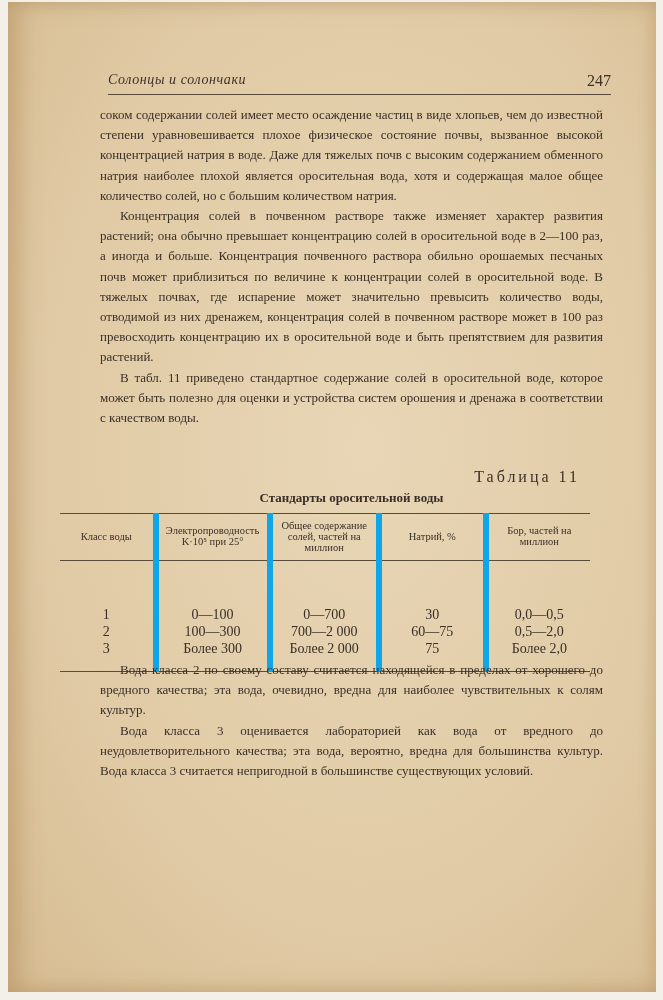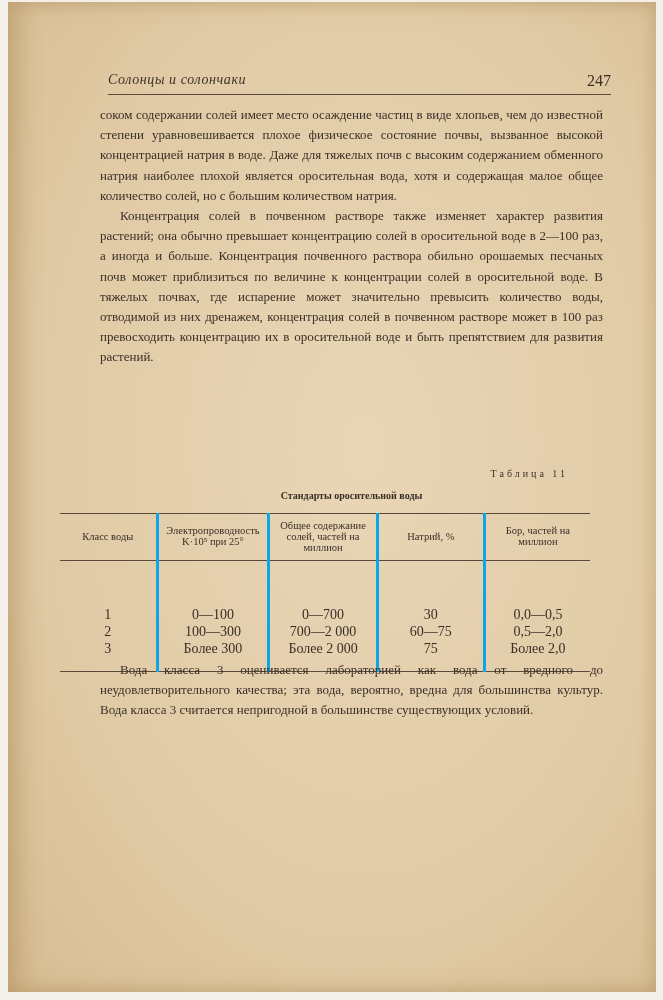--- a/index.html
+++ b/index.html
@@ -25,58 +25,59 @@
       position: absolute; right: 0; top: 0; font-size: 16px; color: #3d3128;
     }
     .body-text {
       position: absolute; left: 100px; top: 105px; width: 503px;
       font-size: 13px; line-height: 20.2px; color: #3a2f27;
       text-align: justify;
     }
     .body-text p { margin: 0; text-indent: 20px; }
     .body-text p.cont { text-indent: 0; }
     .table-label {
-      position: absolute; left: 88px; top: 468px; width: 480px; text-align: right;
-      font-size: 10px; letter-spacing: 3px; color: #3d3128;
+      position: absolute; left: 100px; top: 468px; width: 480px; text-align: right;
+      font-size: 16px; letter-spacing: 3px; color: #3d3128;
     }
     .table-title {
       position: absolute; left: 100px; top: 490px; width: 503px; text-align: center;
-      font-size: 10px; font-weight: bold; color: #3a2f27;
+      font-size: 13px; font-weight: bold; color: #3a2f27;
     }
     table.standards {
       position: absolute; left: 60px; top: 513px; width: 530px;
       border-collapse: collapse; color: #3a2f27;
     }
     table.standards th {
       font-weight: normal; font-size: 10.5px; line-height: 11px;
       padding: 4px 2px 6px; border-top: 1px solid #5a4a3a; border-bottom: 1px solid #5a4a3a;
       text-align: center; height: 36px;
     }
     table.standards td {
       font-size: 14px; line-height: 17px; text-align: center; padding: 0 2px;
     }
-    table.standards th + th, table.standards td + td { border-left: 3px solid #0ea5e9; margin-top: 48px; }
+    table.standards th + th, table.standards td + td { border-left: 6px solid #0ea5e9; margin-top: 48px; }
     table.standards tr.spacer td { height: 45px; }
     table.standards tr.last td { padding-bottom: 14px; border-bottom: 1px solid #5a4a3a; }
     .c0 { width: 100px; } .c1 { width: 106px; } .c2 { width: 108px; } .c3 { width: 108px; } .c4 { width: 108px; }
     .lower-text { top: 660px; }
   </style>
 </head>
 <body>
 
 <div class="page">
   <div class="header">
     <div class="running-title">Солонцы и солончаки</div>
     <div class="page-number">247</div>
   </div>
 </div>
 
 <div class="body-text">
   <p class="cont">соком содержании солей имеет место осаждение частиц в виде хлопьев, чем до известной степени уравновешивается плохое физическое состояние почвы, вызванное высокой концентрацией натрия в воде. Даже для тяжелых почв с высоким содержанием обменного натрия наиболее плохой является оросительная вода, хотя и содержащая малое общее количество солей, но с большим количеством натрия.</p>
   <p>Концентрация солей в почвенном растворе также изменяет характер развития растений; она обычно превышает концентрацию солей в оросительной воде в 2—100 раз, а иногда и больше. Концентрация почвенного раствора обильно орошаемых песчаных почв может приблизиться по величине к концентрации солей в оросительной воде. В тяжелых почвах, где испарение может значительно превысить количество воды, отводимой из них дренажем, концентрация солей в почвенном растворе может в 100 раз превосходить концентрацию их в оросительной воде и быть препятствием для развития растений.</p>
+  <p>В табл. 11 приведено стандартное содержание солей в оросительной воде, которое может быть полезно для оценки и устройства систем орошения и дренажа в соответствии с качеством воды.</p>
 </div>
 
 <div class="table-label">Таблица 11</div>
 <div class="table-title">Стандарты оросительной воды</div>
 
 <table class="standards">
   <thead>
     <tr>
       <th class="c0">Класс воды</th>
       <th class="c1">Электропроводность K·10⁵ при 25°</th>
@@ -111,14 +112,15 @@
       <td>3</td>
       <td>Более 300</td>
       <td>Более 2 000</td>
       <td>75</td>
       <td>Более 2,0</td>
     </tr>
   </tbody>
 </table>
 
 <div class="body-text lower-text">
+  <p>Вода класса 2 по своему составу считается находящейся в пределах от хорошего до вредного качества; эта вода, очевидно, вредна для наиболее чувствительных к солям культур.</p>
   <p>Вода класса 3 оценивается лабораторией как вода от вредного до неудовлетворительного качества; эта вода, вероятно, вредна для большинства культур. Вода класса 3 считается непригодной в большинстве существующих условий.</p>
 </div>
 
 </body></html>

